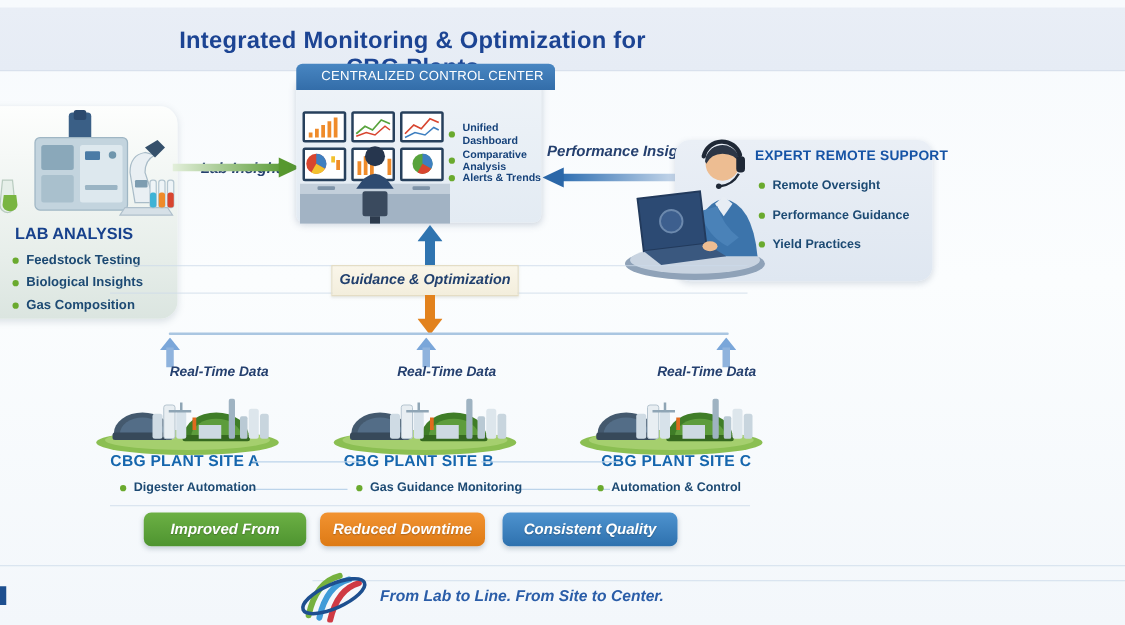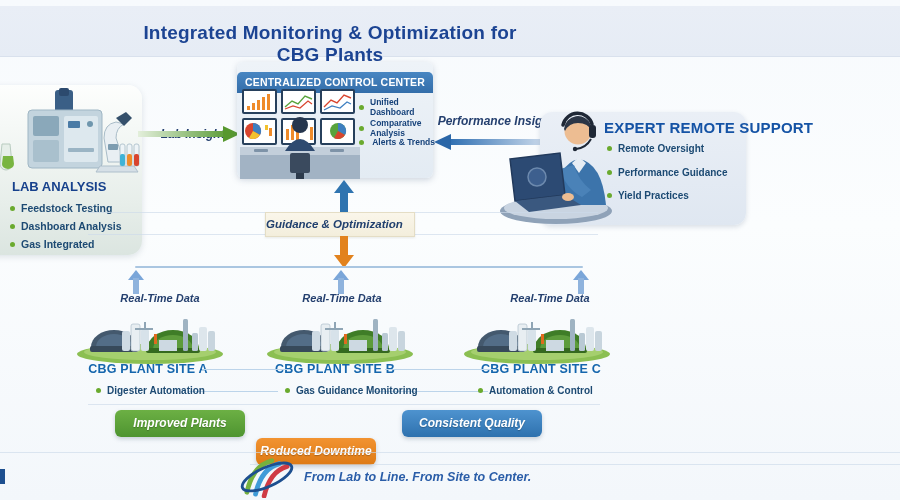--- a/index.html
+++ b/index.html
@@ -26,52 +26,52 @@
   
   .flow-label{font-style:italic;font-weight:bold;color:#25406f;}
   .lab-insights-label{left:150px;top:111px;width:92px;text-align:center;font-size:12px;margin-top:16px;}
   .lab-arrow{left:138px;top:125px;}
   .perf-label{left:436px;top:114px;width:126px;text-align:center;font-size:12px;}
   .perf-arrow{left:434px;top:133px;}
   
   .cc-card{left:237px;top:62px;width:196px;height:116px;border-radius:6px;
     background:linear-gradient(180deg,#eef3f8,#e3ebf3);
     box-shadow:0 2px 6px rgba(80,100,130,.25);}
-  .cc-header{left:237px;top:72px;width:196px;height:21px;border-radius:5px 5px 0 0;
+  .cc-header{left:237px;top:51px;width:196px;height:21px;border-radius:5px 5px 0 0;
     background:linear-gradient(180deg,#4886c2,#336da9);
-    color:#ffffff;font-size:10.5px;font-weight:bold;text-align:center;line-height:21px;letter-spacing:.2px;}
+    color:#ffffff;font-size:10.5px;font-weight:normal;text-align:center;line-height:21px;letter-spacing:.2px;padding-left:11px;}
   .cc-illus{left:240px;top:87px;width:120px;height:92px;}
-  .cc-item{left:359px;font-size:8.5px;font-weight:bold;color:#16427a;width:76px;justify-content:space-between;}
+  .cc-item{left:359px;font-size:8.5px;font-weight:bold;color:#16427a;width:76px;}
   
   .ex-card{left:540px;top:112px;width:206px;height:113px;border-radius:12px;
     background:linear-gradient(180deg,#eaeff6,#dfe7f1);
     box-shadow:0 2px 5px rgba(80,100,130,.2);}
-  .ex-heading{left:604px;top:119px;font-size:15px;font-weight:bold;color:#1553a5;letter-spacing:.2px;}
+  .ex-heading{left:604px;top:119px;font-size:11px;font-weight:bold;color:#1553a5;letter-spacing:.2px;}
   .ex-item{left:607px;font-size:10px;font-weight:bold;color:#1c4a73;}
   .ex-illus{left:494px;top:97px;width:125px;height:130px;}
   
   .h-faint{height:1px;background:rgba(205,218,233,.65);}
   .guide-box{left:265px;top:212px;width:148px;height:23px;
     background:linear-gradient(180deg,#faf6ea,#f3eedc);
     border:1px solid #e4ddc5;box-shadow:0 1px 2px rgba(120,120,100,.15);
     font-style:italic;font-weight:bold;font-size:11.5px;color:#21406e;
-    line-height:23px;}
+    text-align:center;line-height:23px;}
   .mainline{left:135px;top:266px;width:448px;height:2px;background:#aac6e1;border-radius:1px;}
-  .rt-label{top:292px;width:110px;text-align:center;font-size:11px;}
+  .rt-label{top:292px;width:110px;text-align:right;font-size:11px;}
   
   .site-illus{top:308px;width:150px;height:58px;}
   .site-name{top:362px;width:150px;text-align:center;font-size:12.5px;font-weight:bold;color:#1566ad;letter-spacing:.2px;}
   .site-feat{top:385px;font-size:10px;font-weight:bold;color:#1d4a73;}
   .conn{height:1px;background:#bcd4ea;}
   
   .badge{top:410px;height:27px;border-radius:6px;color:#ffffff;
     font-style:italic;font-weight:bold;font-size:12px;text-align:center;line-height:27px;
     text-shadow:0 1px 1px rgba(0,0,0,.25);box-shadow:0 2px 4px rgba(90,110,130,.3);}
   .badge-green{left:115px;width:130px;background:linear-gradient(180deg,#6cb044,#4e9430);}
-  .badge-orange{left:256px;width:120px;background:linear-gradient(180deg,#f29331,#dd7a15);margin-top:28px;}
+  .badge-orange{left:256px;width:132px;background:linear-gradient(180deg,#f29331,#dd7a15);}
   .badge-blue{left:402px;width:140px;background:linear-gradient(180deg,#4e93cf,#2e71ae);text-align:center;}
   
   .footline{left:0;top:452px;width:900px;}
   .footline2{left:250px;top:464px;width:650px;}
   .logo{left:236px;top:454px;width:62px;height:44px;}
   .tagline{left:304px;top:470px;font-style:italic;font-weight:bold;font-size:12.5px;color:#2a5da8;}
   .edge-mark{left:0;top:469px;width:5px;height:15px;background:#1d4f8f;}
 </style>
 </head>
 <body>
@@ -107,25 +107,25 @@
     <rect x="127" y="66" width="5" height="12" rx="2" fill="#ef8b2a"></rect>
     <rect x="134" y="66" width="5" height="12" rx="2" fill="#d8452f"></rect>
   </svg>
   <div class="abs lab-heading">LAB ANALYSIS</div>
   <div class="abs li lab-item" style="top:202px">
     <span class="dot"></span>
     <span>Feedstock Testing</span>
   </div>
   <div class="abs li lab-item" style="top:220px">
     <span class="dot"></span>
-    <span>Dashboard Analysis</span>
+    <span>Biological Insights</span>
   </div>
   <div class="abs li lab-item" style="top:238px">
     <span class="dot"></span>
-    <span>Gas Integrated</span>
+    <span>Gas Composition</span>
   </div>
 
   <div class="abs flow-label lab-insights-label">Lab Insights</div>
   <svg class="abs lab-arrow" width="102" height="18">
     <defs>
         <linearGradient id="gGreen" x1="0" y1="0" x2="1" y2="0">
       <stop offset="0" stop-color="#e3efdb"></stop>
           <stop offset="1" stop-color="#5f9e3c"></stop>
     </linearGradient>
       </defs>
@@ -345,21 +345,21 @@
   </div>
   <div class="abs li site-feat" style="left:285px">
     <span class="dot"></span>
     <span>Gas Guidance Monitoring</span>
   </div>
   <div class="abs li site-feat" style="left:478px">
     <span class="dot"></span>
     <span>Automation &amp; Control</span>
   </div>
 
-  <div class="abs badge badge-green">Improved Plants</div>
+  <div class="abs badge badge-green">Improved From</div>
   <div class="abs badge badge-orange">Reduced Downtime</div>
   <div class="abs badge badge-blue">Consistent Quality</div>
 
   <div class="abs h-faint footline"></div>
   <div class="abs h-faint footline2"></div>
   <div class="abs edge-mark"></div>
   <svg class="abs logo" viewBox="0 0 62 46">
     <path d="M10,40 Q16,12 36,7" fill="none" stroke="#76b13f" stroke-width="5" stroke-linecap="round"></path>
     <path d="M19,42 Q25,15 44,10" fill="none" stroke="#3f9bd8" stroke-width="5" stroke-linecap="round"></path>
     <path d="M28,44 Q34,18 52,13" fill="none" stroke="#cf3a44" stroke-width="5" stroke-linecap="round"></path>

